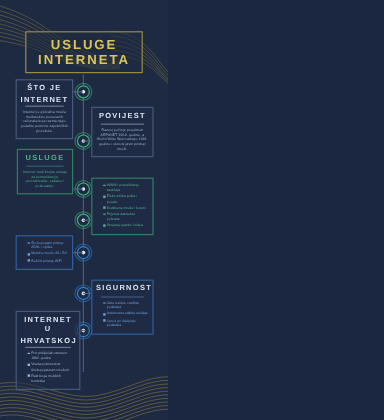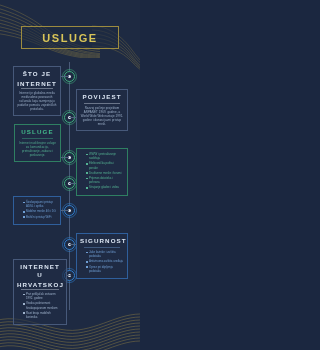--- a/index.html
+++ b/index.html
@@ -215,20 +215,21 @@
       <path d="M-6 41 C 26 21, 58 49, 88 45 S 136 23, 166 31"></path>
       <path d="M-6 44 C 26 24, 58 52, 88 48 S 136 26, 166 34"></path>
       <path d="M-6 47 C 26 27, 58 55, 88 51 S 136 29, 166 37"></path>
       <path d="M-6 50 C 26 30, 58 58, 88 54 S 136 32, 166 40"></path>
       <path d="M-6 53 C 26 33, 58 61, 88 57 S 136 35, 166 43"></path>
     </g>
   </svg>
 
   <div class="title-block">
     <span class="title-line">USLUGE</span>
+    <span class="title-line">INTERNETA</span>
   </div>
 
   <div class="spine"></div>
 
   <div class="node n-teal" style="top:69px;left:69px;">
     <span class="ring"></span>
     <span class="disc">
         <span class="dot"></span>
       </span>
   </div>

